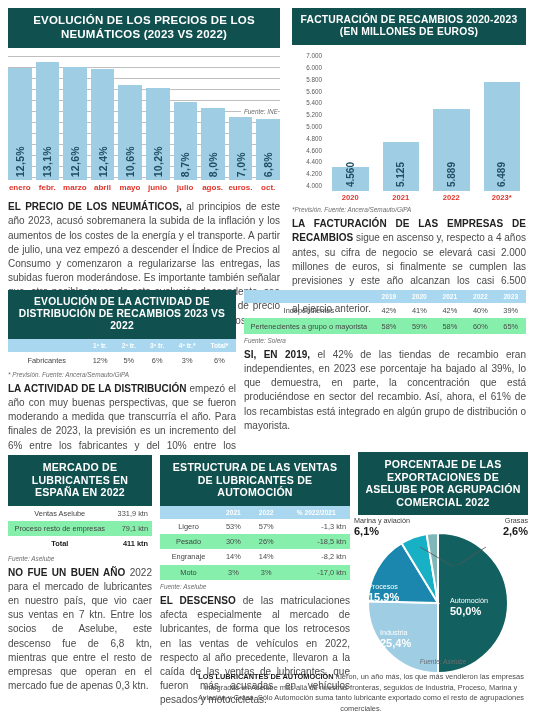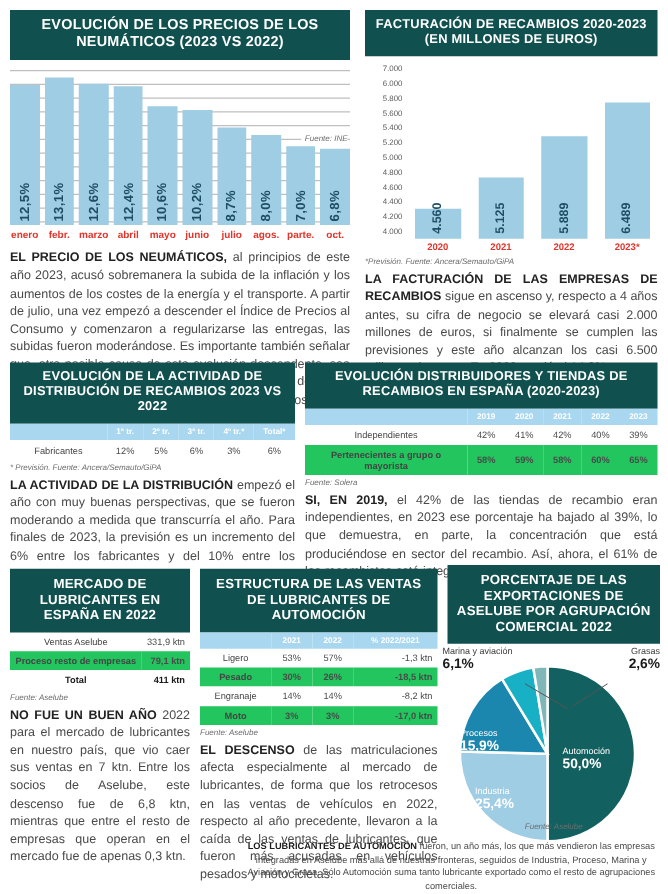--- a/index.html
+++ b/index.html
@@ -103,21 +103,21 @@
   table { border-collapse: collapse; width: 100%; }
   th {
     background: #a9d7ef; color: #ffffff; font-size: 6.6px;
     font-weight: bold; padding: 3px 4px; text-align: center;
     white-space: nowrap;
   }
   th.lead { background: #a9d7ef; }
   td { font-size: 7.4px; color: #4a4a4a; padding: 3.2px 4px;
        text-align: center; }
   td.lab { text-align: center; color: #444; }
-  tr.alt td { background: #22c55e; font-weight: bold; }
+  tr.alt td { background: #86efac; }
   tr.total td { font-weight: bold; color: #1a1a1a; }
   td.num { text-align: right; }
 
   
   #panel-activity { left: 8px; top: 290px; width: 228px; }
   #panel-dist     { left: 244px; top: 290px; width: 282px; }
 
   
   #panel-lub   { left: 8px;   top: 455px; width: 144px; }
   #panel-struct{ left: 160px; top: 455px; width: 190px; }
@@ -200,21 +200,21 @@
     </div>
     <div class="months" id="months1">
         <span>enero</span>
         <span>febr.</span>
         <span>marzo</span>
         <span>abril</span>
         <span>mayo</span>
         <span>junio</span>
         <span>julio</span>
         <span>agos.</span>
-        <span>parte.</span>
+        <span>euros.</span>
         <span>oct.</span>
       </div>
 
     <p class="para" style="margin-top:8px">
       <b>EL PRECIO DE LOS NEUMÁTICOS,</b><span> al principios de este año 2023, acusó sobremanera la subida de la inflación y los aumentos de los costes de la energía y el transporte. A partir de julio, una vez empezó a descender el Índice de Precios al Consumo y comenzaron a regularizarse las entregas, las subidas fueron moderándose. Es importante también señalar que, otra posible causa de esta evolución descendente, sea la fuerte competencia del neumático asiático que, de precio inferior, está ganándose la confianza de los ususarios.</span>
     </p>
   </section>
 
   <section class="panel" id="panel-billing">
     <div class="hdr h-sm">FACTURACIÓN DE RECAMBIOS 2020-2023 (EN MILLONES DE EUROS)</div>
@@ -287,21 +287,20 @@
           </tr>
         </tbody>
     </table>
     <div class="src">* Previsión. Fuente: Ancera/Semauto/GiPA</div>
     <p class="para">
       <b>LA ACTIVIDAD DE LA DISTRIBUCIÓN</b><span> empezó el año con muy buenas perspectivas, que se fueron moderando a medida que transcurría el año. Para finales de 2023, la previsión es un incremento del 6% entre los fabricantes y del 10% entre los distribuidores.</span>
     </p>
   </section>
 
   <section class="panel" id="panel-dist">
-    <div class="hdr h-sm">EVOLUCIÓN DISTRIBUIDORES Y TIENDAS DE RECAMBIOS EN ESPAÑA (2020-2023)</div>
     <table>
       <thead>
         <tr id="dist-head">
             <th class="lead" style="text-align: left; width: 46%;"></th>
             <th>2019</th>
             <th>2020</th>
             <th>2021</th>
             <th>2022</th>
             <th>2023</th>
           </tr>

